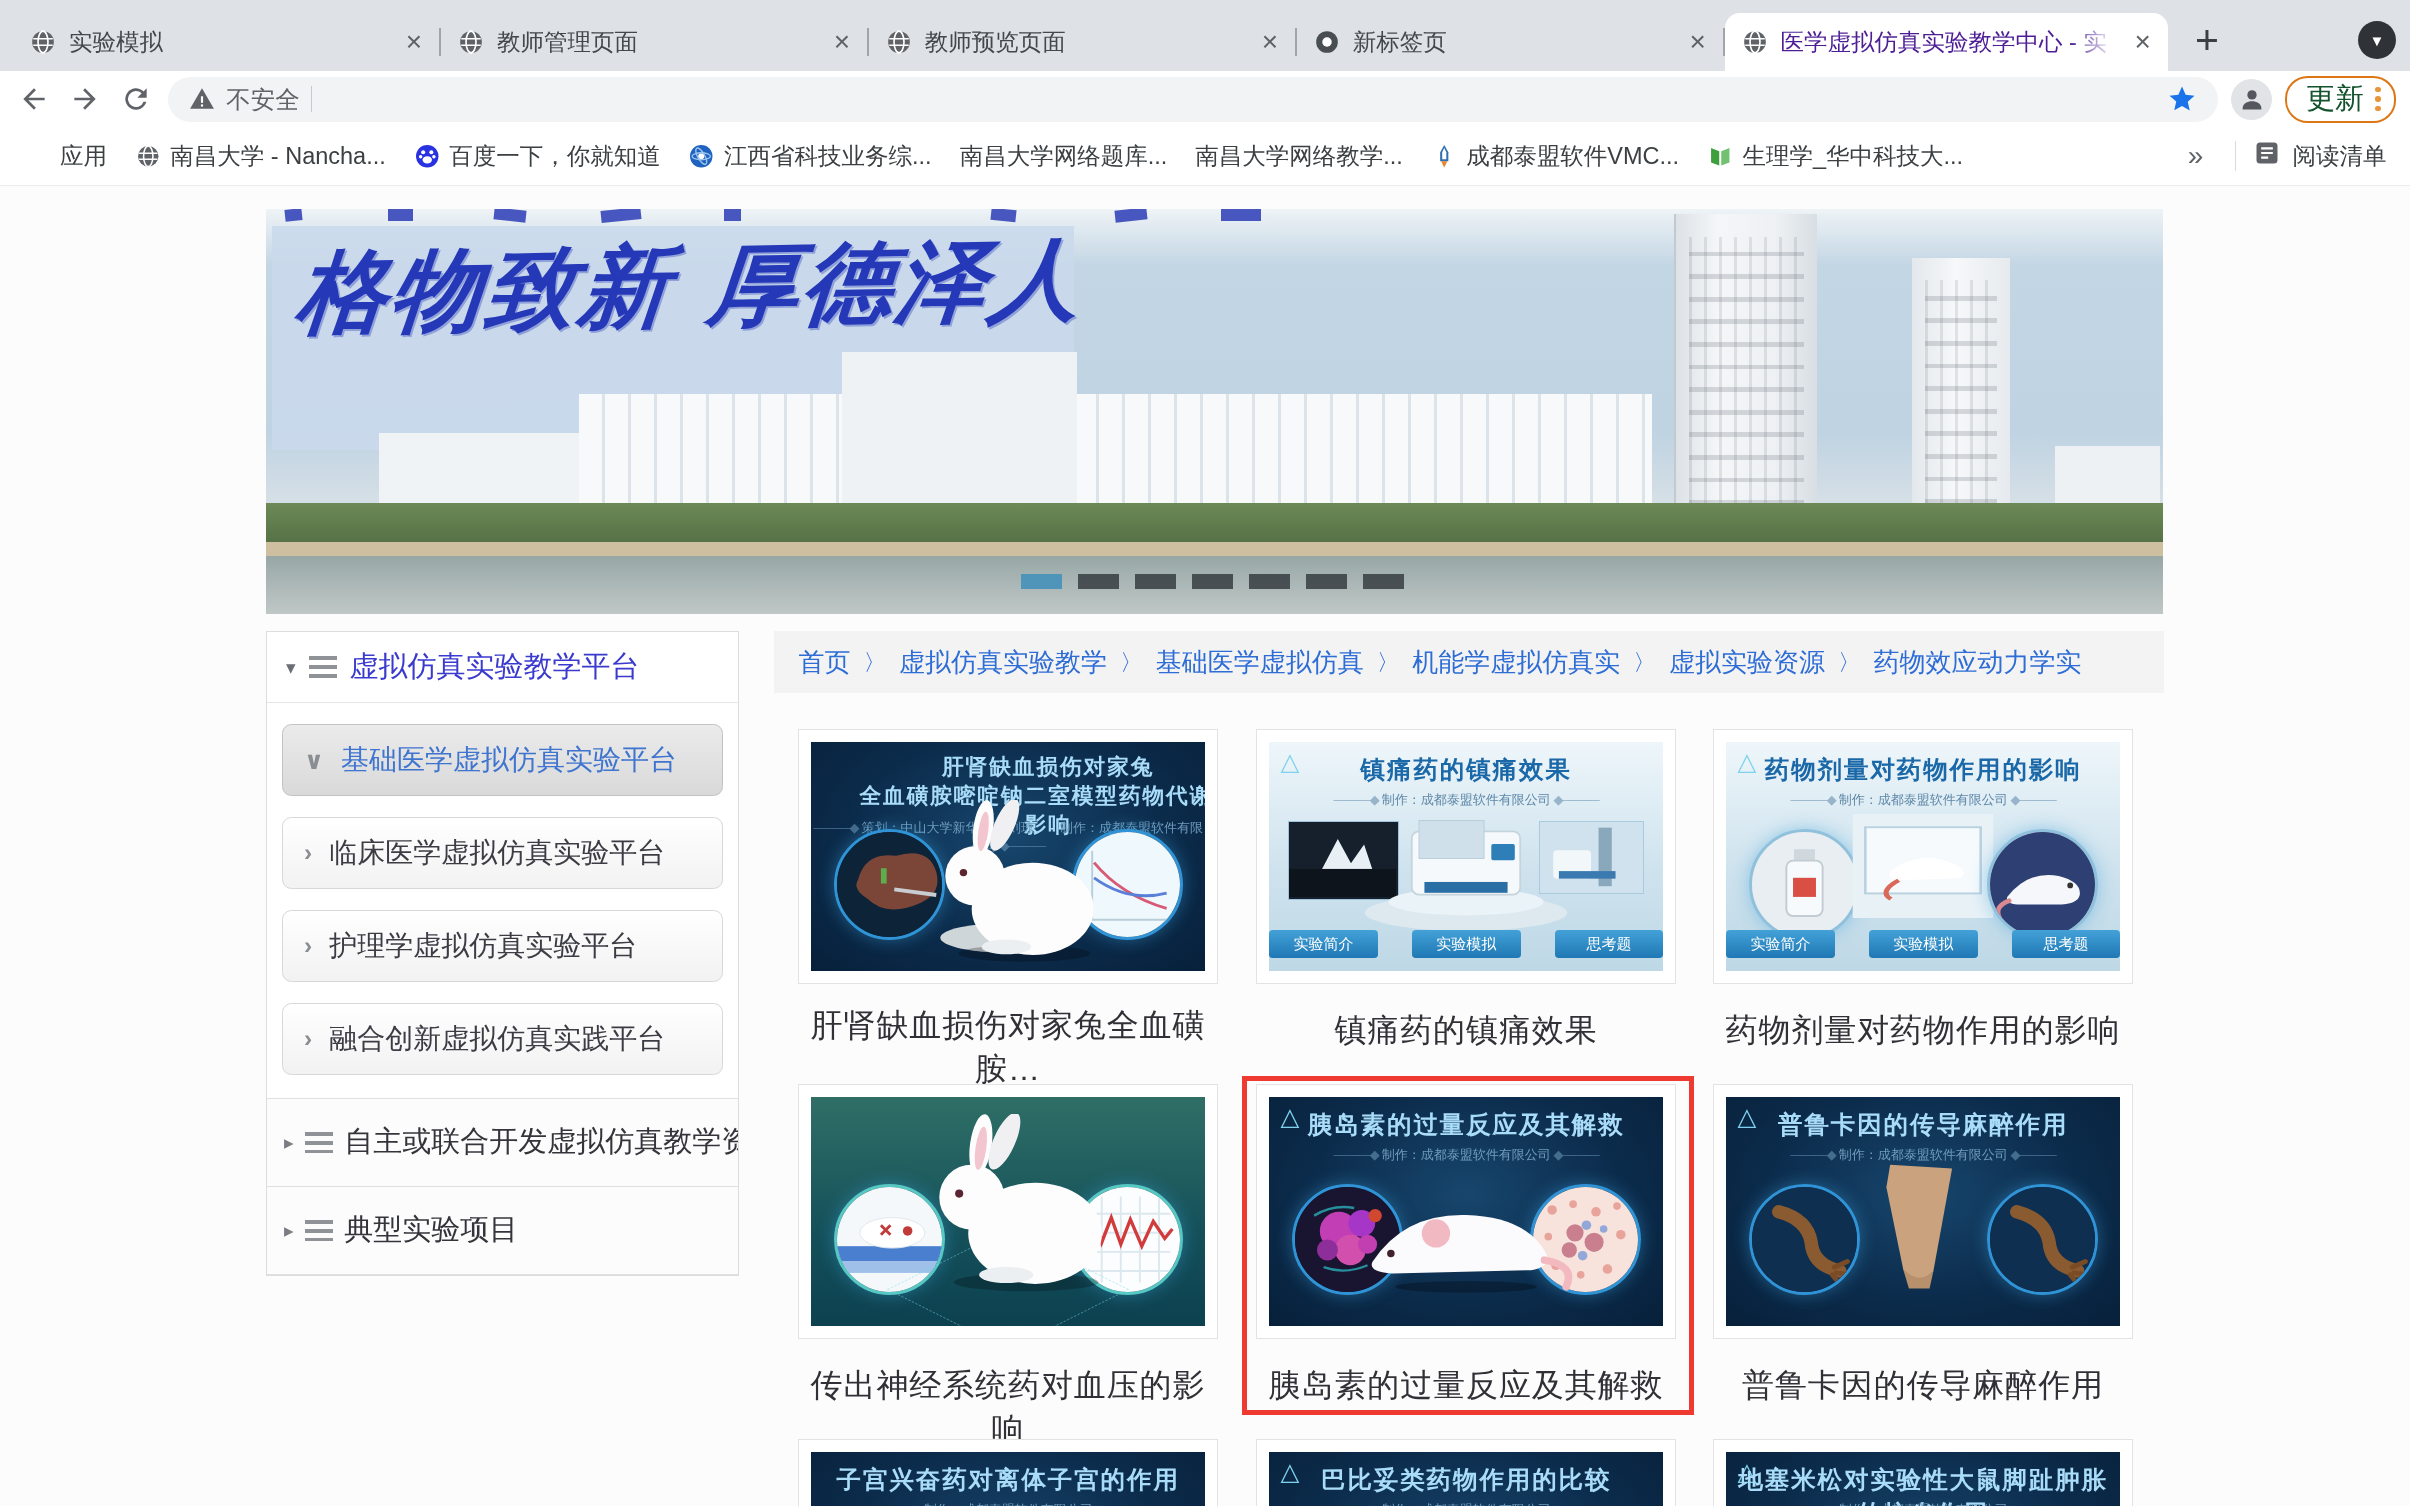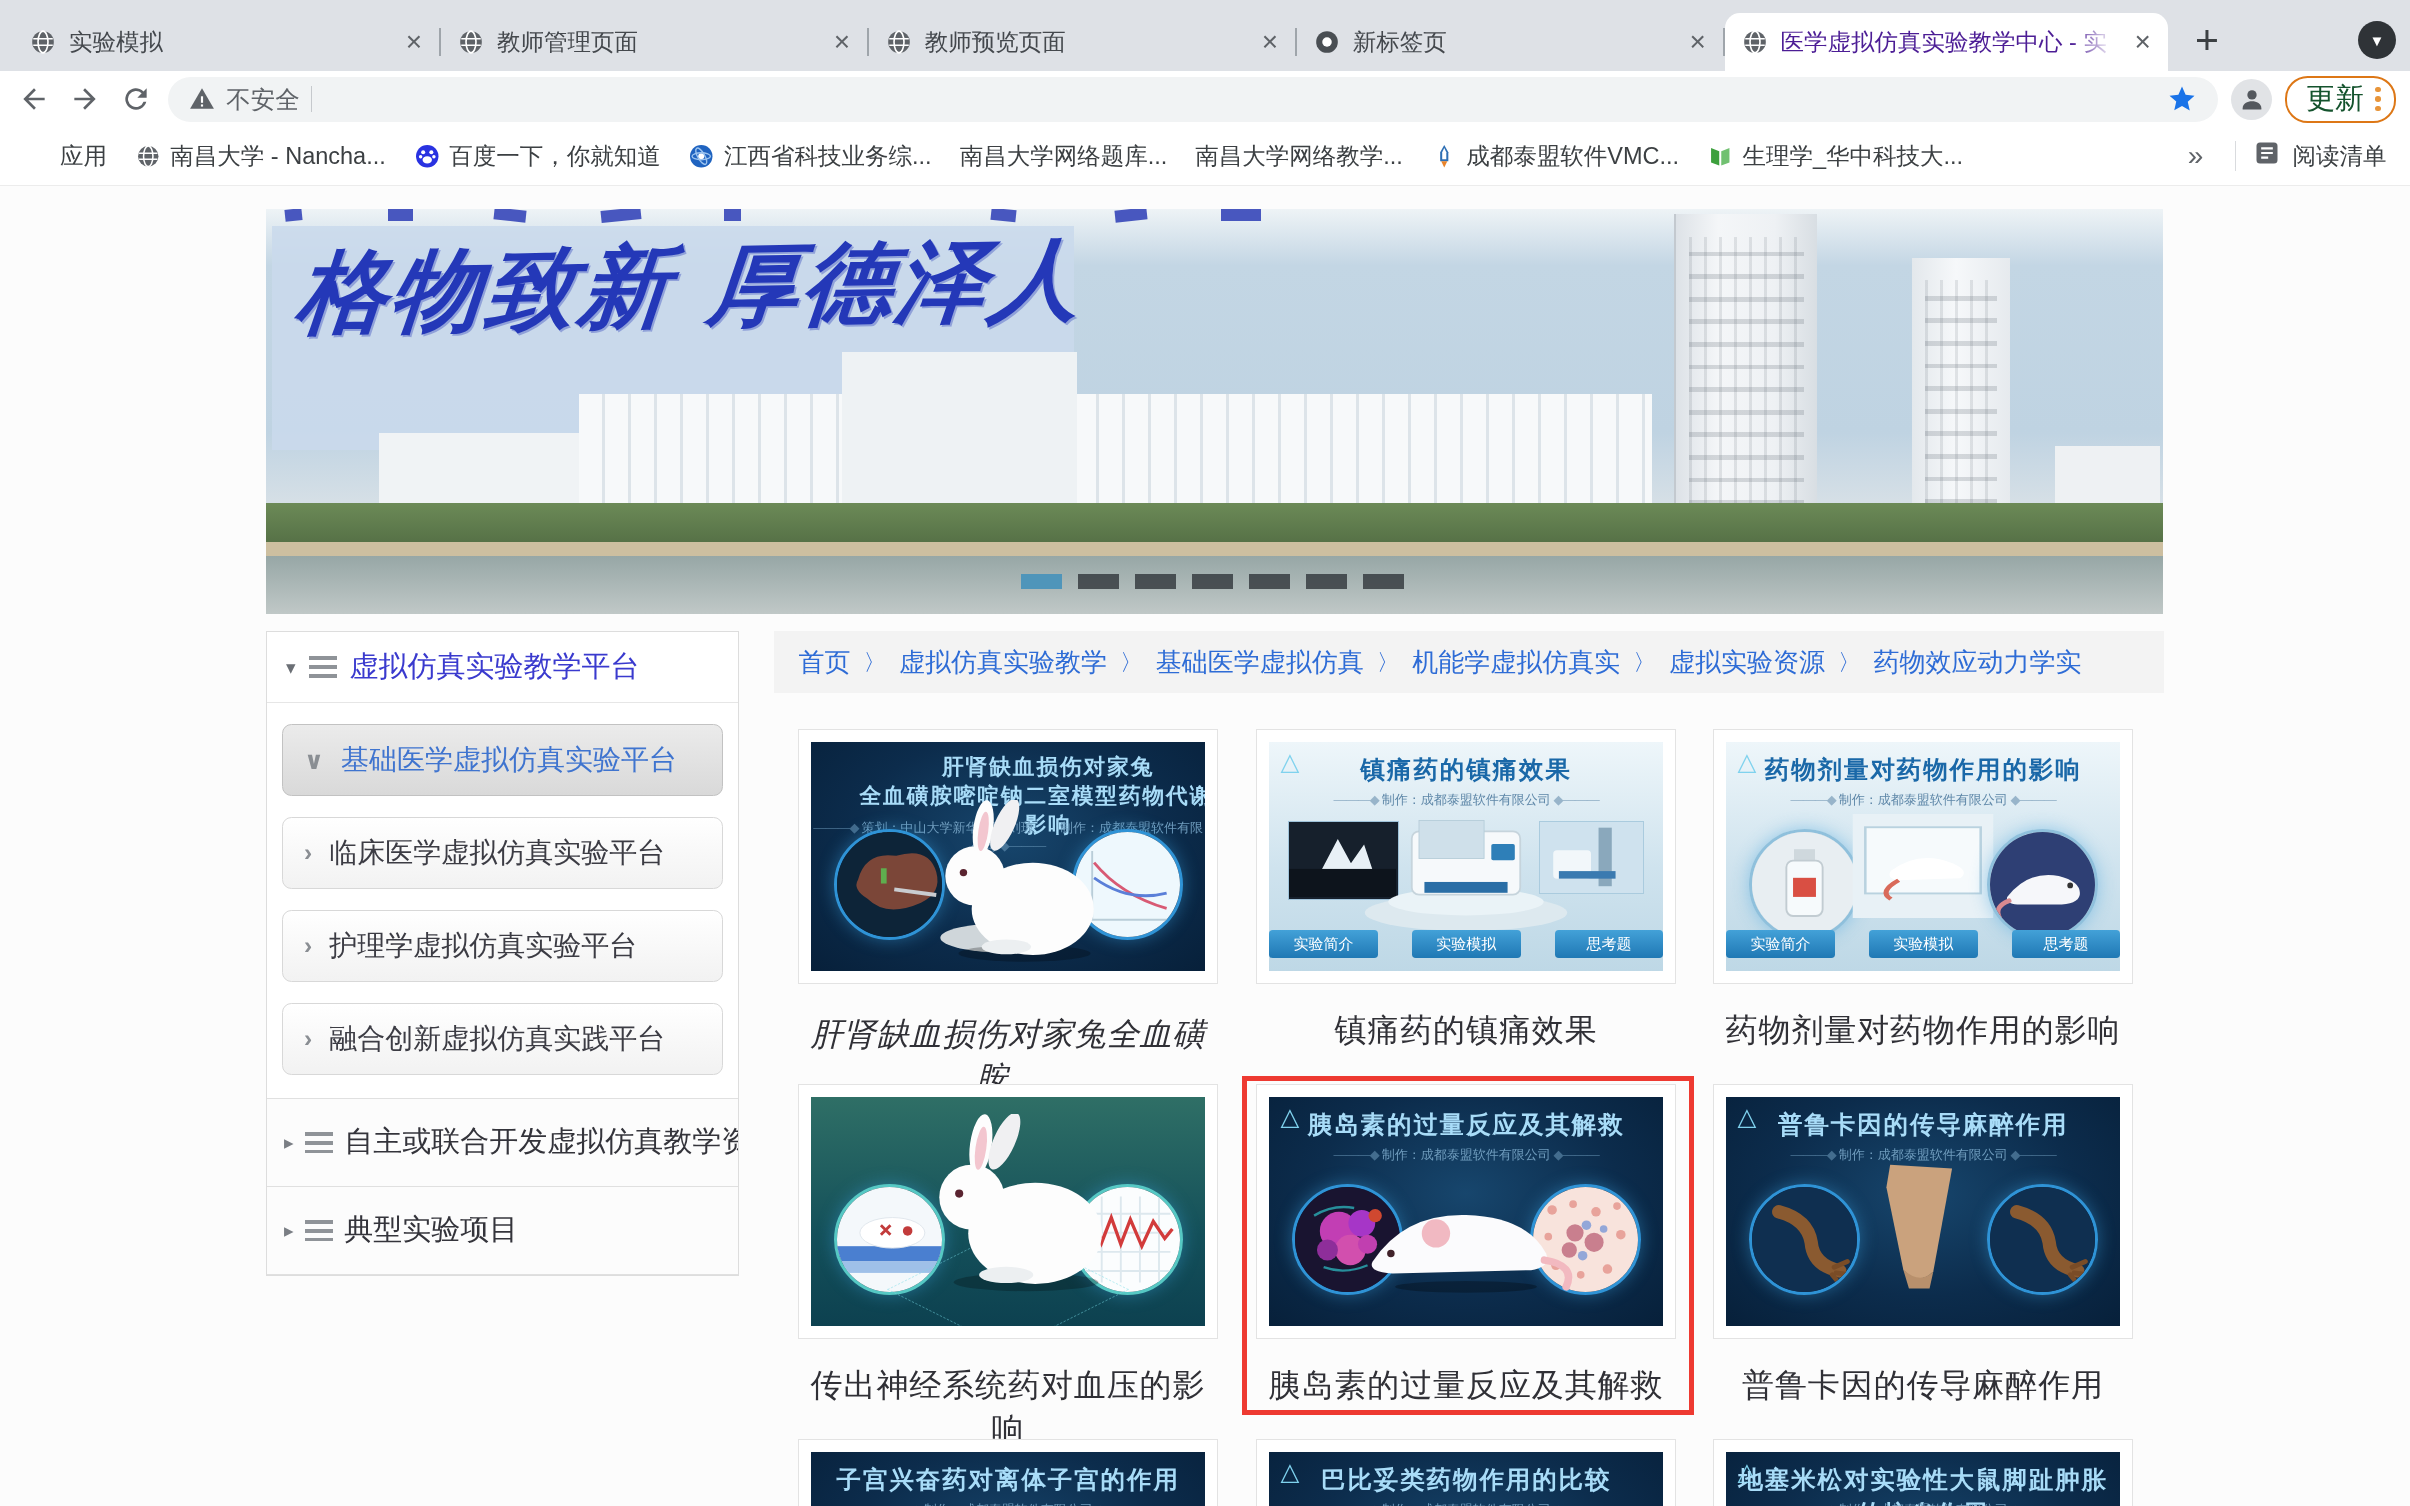--- a/index.html
+++ b/index.html
@@ -485,21 +485,21 @@
                 <circle cx="80" cy="92" r="36" fill="#fdfdfd"></circle>
                 <ellipse cx="90" cy="34" rx="12" ry="34" fill="#fdfdfd" transform="rotate(8 90 34)"></ellipse>
                 <ellipse cx="90" cy="38" rx="6" ry="24" fill="#f3c6cf" transform="rotate(8 90 38)"></ellipse>
                 <ellipse cx="116" cy="30" rx="12" ry="34" fill="#f0f0f2" transform="rotate(24 116 30)"></ellipse>
                 <circle cx="66" cy="88" r="4.5" fill="#5a2430"></circle>
                 <ellipse cx="118" cy="178" rx="30" ry="9" fill="#eceff1"></ellipse>
               </svg>
             </div>
           </div>
         </div>
-        <div class="caption" style="left: 0px; top: 284px; font-style: italic;">肝肾缺血损伤对家兔全血磺胺…</div>
+        <div class="caption" style="left: 0px; top: 275px;">肝肾缺血损伤对家兔全血磺胺…</div>
         <div class="panel" style="left: 458px; top: 0px;">
           <div class="thumb th-light">
             <div class="th-logo">△</div>
             <div class="th-title">
               <div>镇痛药的镇痛效果</div>
             </div>
             <div class="th-sub" style="top: 49px;"><span class="dash">———◆  </span><span>制作：成都泰盟软件有限公司</span><span class="dash">  ◆———</span></div>
             <div class="sidepanel" style="left: 19px; width: 111px; height: 79px; background: rgb(22, 32, 44); border: 1.9px solid rgb(159, 195, 218);"><svg width="107" viewBox="0 0 114 80">
                 <path d="M30 60 L52 18 L66 44 L80 24 L92 60 Z" fill="#e8f0f6"></path>
                 <rect y="50" width="114" height="30" fill="#0d141c"></rect>

